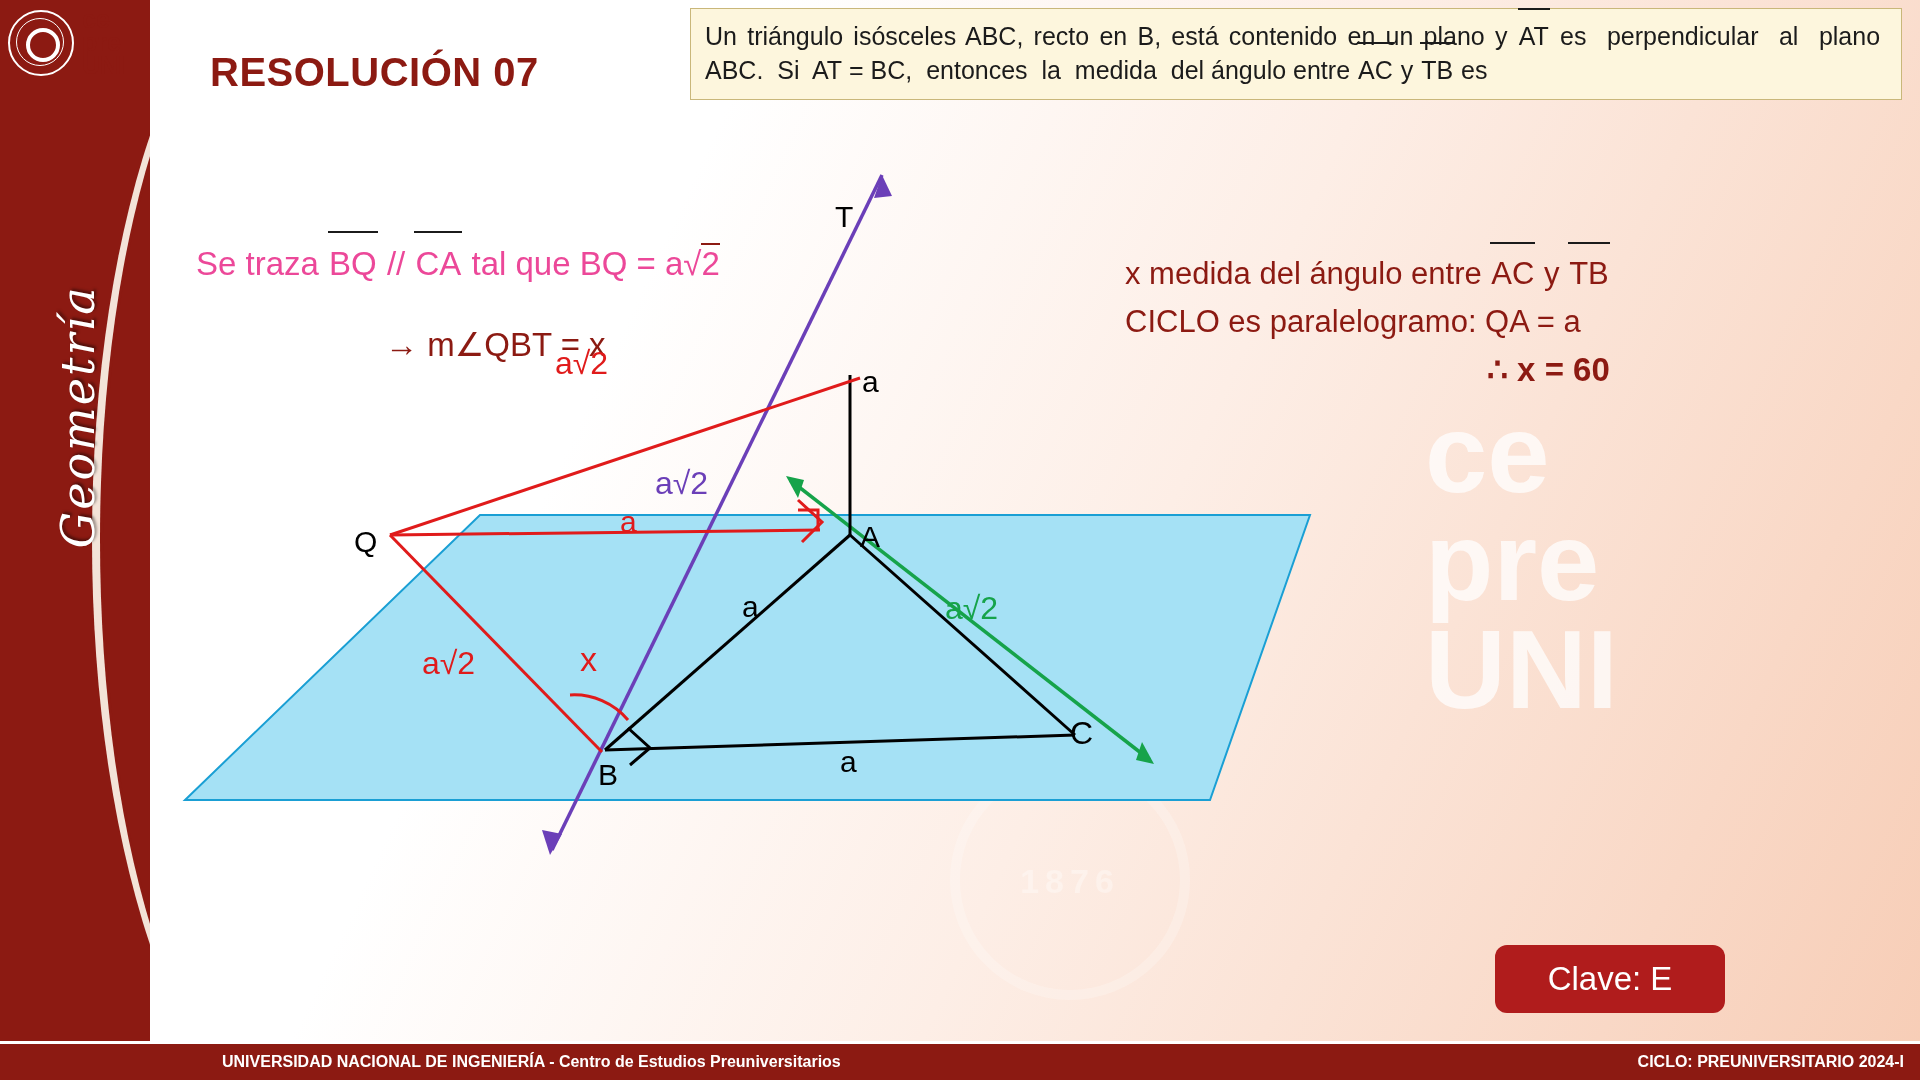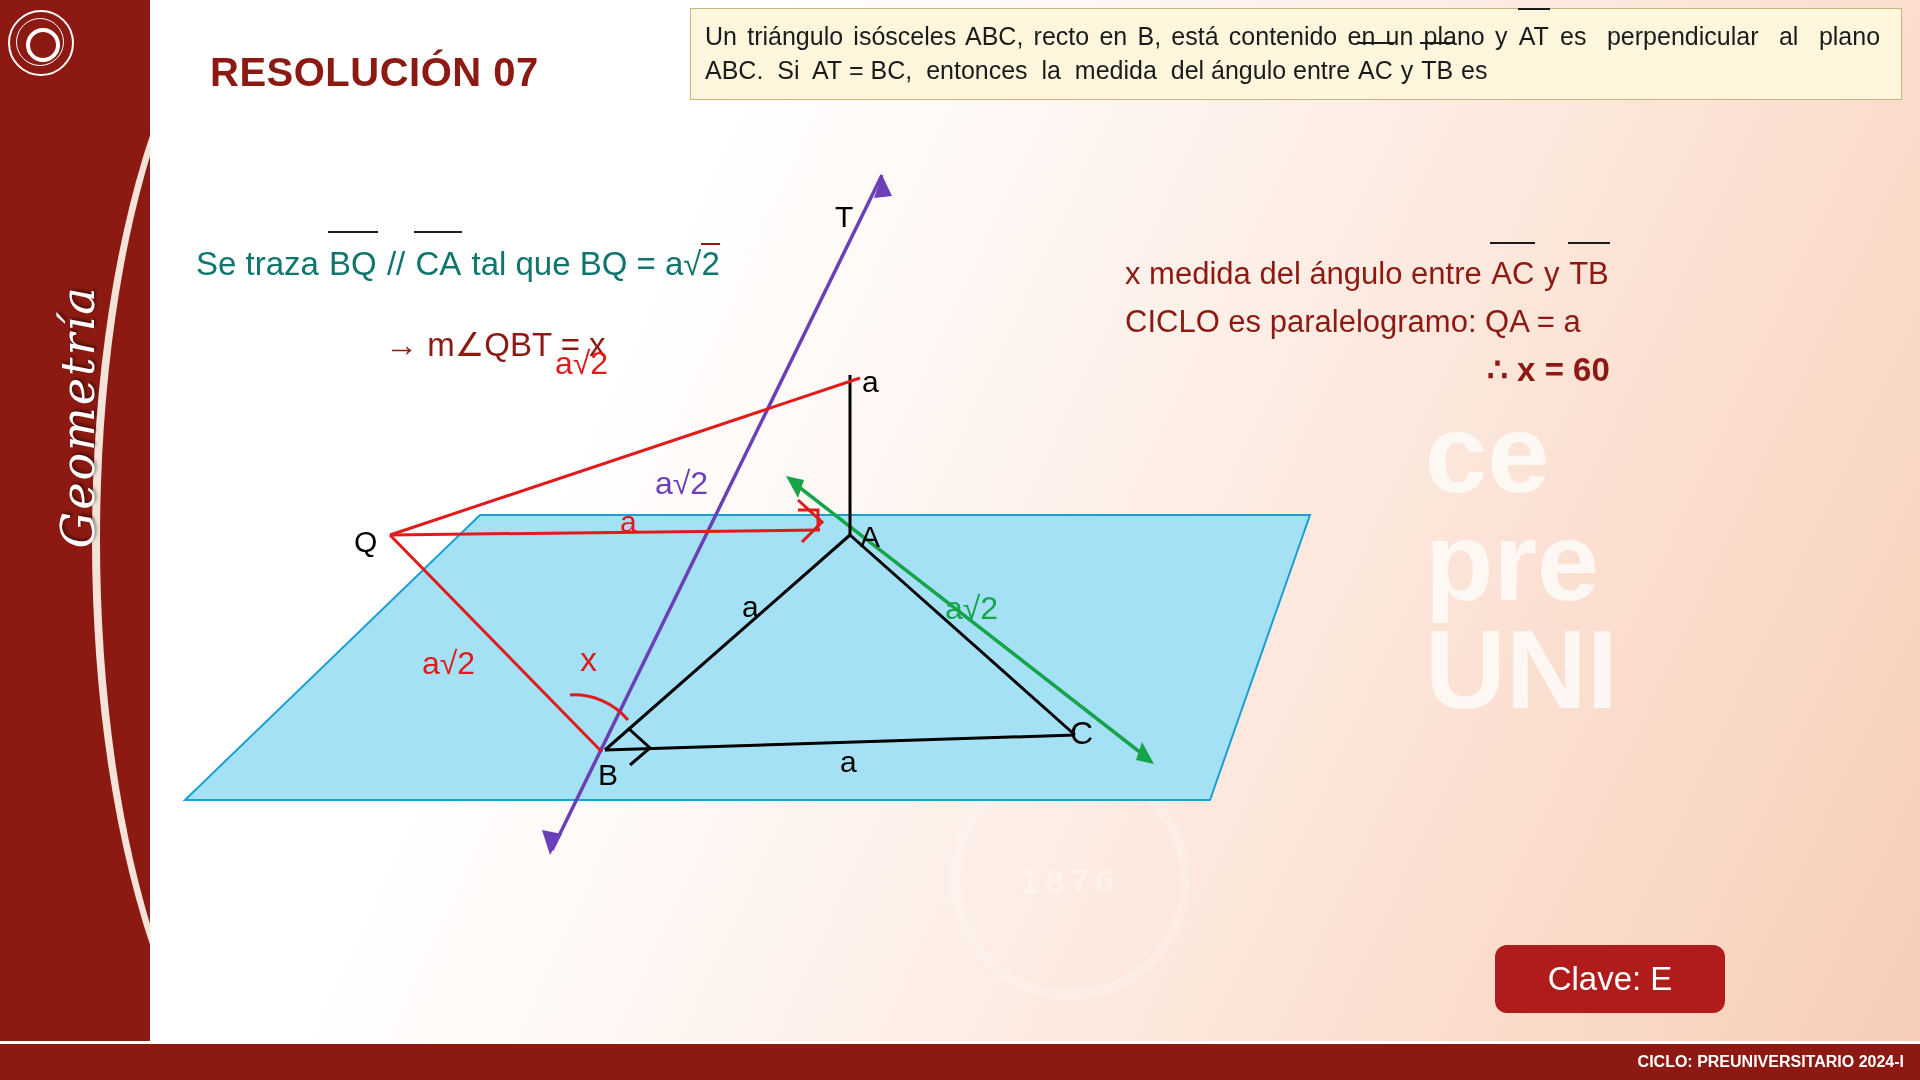--- a/index.html
+++ b/index.html
@@ -70,21 +70,21 @@
   }
   .problem-box{
     position:absolute;left:690px;top:8px;width:1212px;
     background:#fdf6dd;border:1px solid #c9b77a;
     padding:10px 14px 12px 14px;box-sizing:border-box;
     font-size:25px;line-height:34px;color:#1b1b1b;text-align:justify;
   }
   .ovl{border-top:2px solid #1b1b1b;padding:12px 1px;}
   
   .t-left1{
-    position:absolute;left:196px;top:245px;font-size:33px;color:#0f766e;
+    position:absolute;left:196px;top:245px;font-size:33px;color:#ec4899;
   }
   .t-left2{
     position:absolute;left:385px;top:325px;font-size:33px;color:#8c1a12;
   }
   .t-right{
     position:absolute;left:1125px;top:250px;font-size:31px;color:#8c1a12;line-height:48px;
   }
   .t-right .ans{display:block;text-align:right;font-weight:bold;font-size:33px;}
   .clave{
     position:absolute;left:1495px;top:945px;width:230px;height:68px;
@@ -197,14 +197,15 @@
   <span class="lbl red" style="left:430px;top:490px;font-size:34px;">x</span>
   <span class="lbl blk" style="left:712px;top:215px;">a</span>
   <span class="lbl blk" style="left:592px;top:440px;">a</span>
   <span class="lbl blk" style="left:690px;top:595px;">a</span>
   <span class="lbl" style="left:795px;top:440px;color:#16a34a;font-size:32px;">a√2</span>
   <span class="lbl" style="left:505px;top:315px;color:#6b3fb8;font-size:32px;">a√2</span>
 </div>
 
 <div class="footer-line"></div>
 <div class="footer">
+  <span class="left">UNIVERSIDAD NACIONAL DE INGENIERÍA  - Centro de Estudios Preuniversitarios</span>
   <span class="right">CICLO: PREUNIVERSITARIO 2024-I</span>
 </div>
 
 </body></html>

